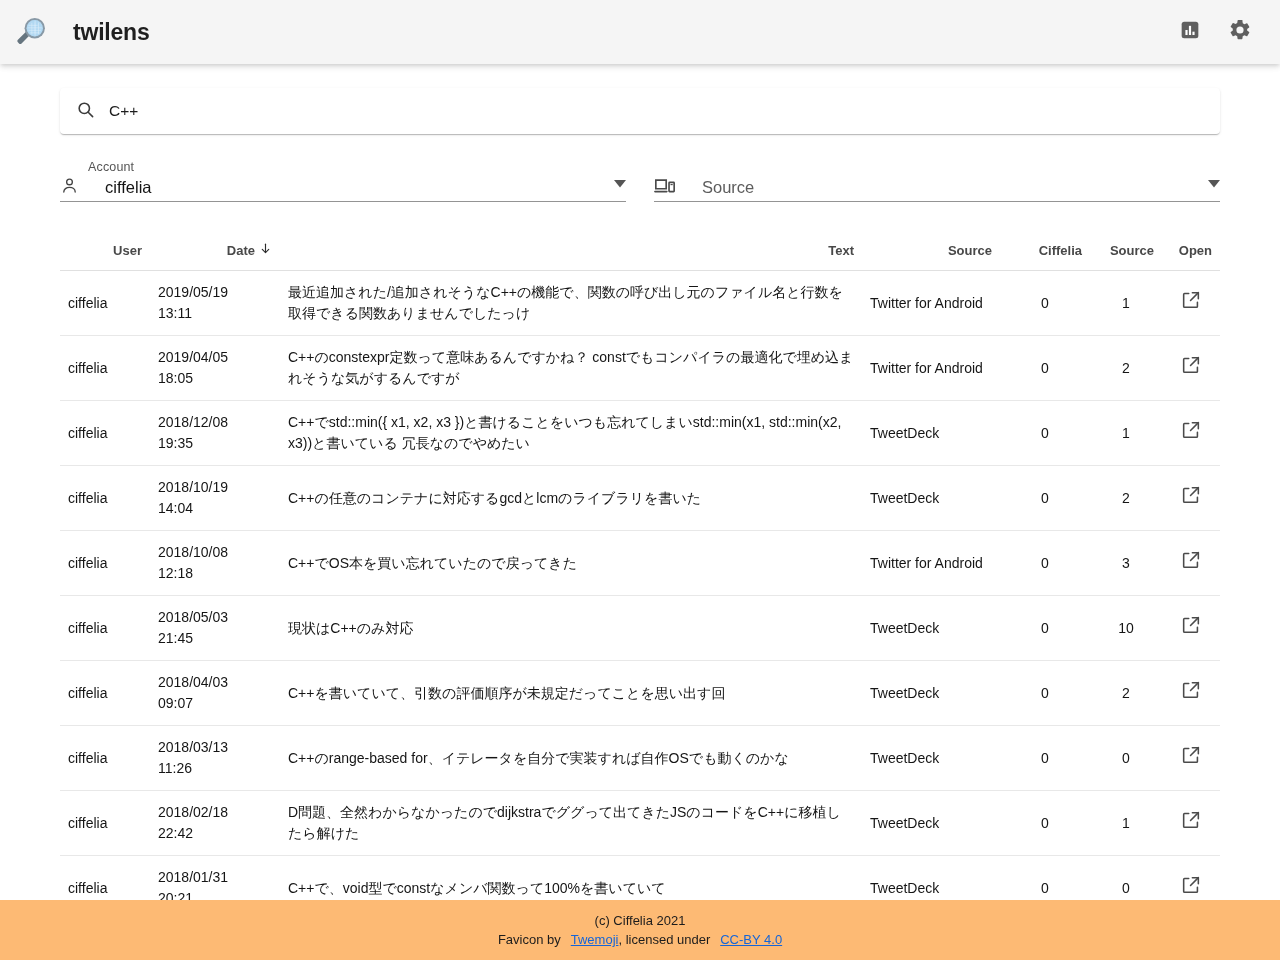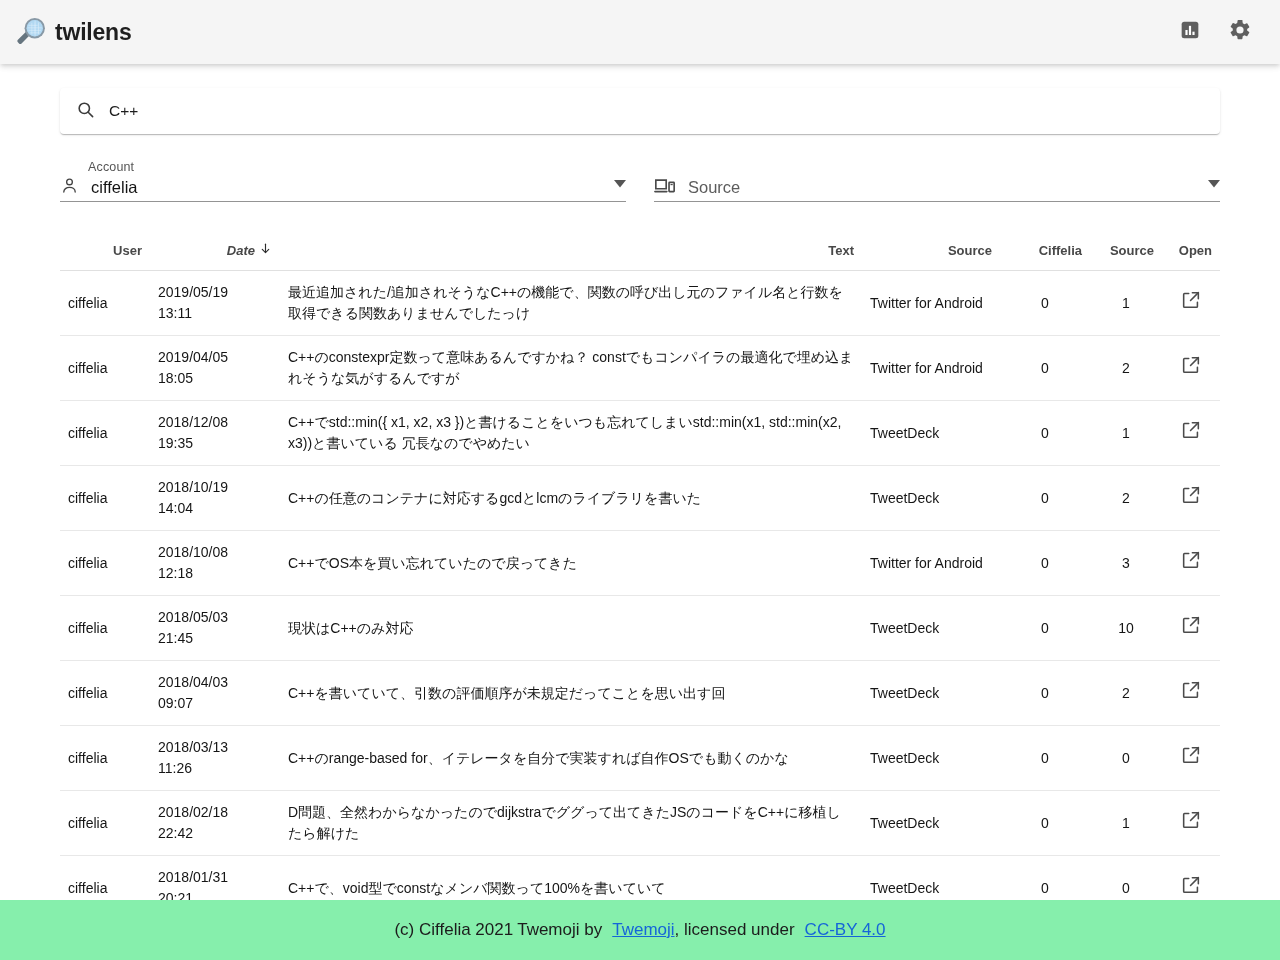--- a/index.html
+++ b/index.html
@@ -19,21 +19,21 @@
     background: #f5f5f5;
     display: flex;
     align-items: center;
     padding: 0 16px;
     box-shadow: 0 2px 4px -1px rgba(0,0,0,.12), 0 4px 5px 0 rgba(0,0,0,.06), 0 1px 10px 0 rgba(0,0,0,.06);
     z-index: 5;
   }
   .brand { display:flex; align-items:center; gap:9px; }
   .brand-logo { width: 30px; height: 30px; display:block; }
   .brand-title {
-    font-size: 23px; font-weight: bold; color: #1f1f1f; letter-spacing: -0.2px;
+    font-size: 23px; font-weight: bold; color: #1f1f1f; letter-spacing: -0.2px; margin-left: 18px;
   }
   .appbar-spacer { flex: 1 1 auto; }
   .appbar-actions { display: flex; align-items: center; gap: 22px; padding-right: 10px; }
   .icon-btn { display:flex; align-items:center; justify-content:center; width:28px; height:28px; cursor:pointer; }
 
   
   .content { padding: 0 60px; }
 
   .search-wrap {
     margin-top: 24px;
@@ -51,21 +51,21 @@
     flex: 1 1 auto; height: 100%; padding: 0;
   }
 
   
   .filters { display: flex; gap: 28px; margin-top: 24px; }
   .field {
     position: relative;
     flex: 1 1 0;
     height: 44px;
     border-bottom: 1px solid rgba(0,0,0,.42);
-    display: flex; align-items: flex-end; gap: 12px;
+    display: flex; align-items: flex-end; gap: 26px;
     padding-bottom: 5px;
   }
   .field-label {
     position: absolute;
     top: 2px; left: 28px;
     font-size: 12.5px; color: #555;
     letter-spacing: .15px;
   }
   .field-icon { display:flex; align-items:center; padding-bottom:1px; }
   .field-value { font-size: 16.5px; color: #141414; line-height: 1; padding-bottom: 1px; }
@@ -97,21 +97,21 @@
   col.c-source { width: 138px; }
   col.c-rt     { width: 90px; }
   col.c-likes  { width: 72px; }
   col.c-open   { width: 58px; }
 
   th.num, td.num { text-align: center; }
   th.num { text-align: center; }
   th.open-h, td.open-c { text-align: center; }
   th.open-h { text-align: center; padding-right: 10px;}
 
-  .sort-head { display: inline-flex; align-items: center; gap: 4px; cursor: pointer; font-style: italic; }
+  .sort-head { display: inline-flex; align-items: center; gap: 4px; cursor: pointer; }
   .date-cell { white-space: pre-line; }
   .open-link { display:inline-flex; cursor: pointer; }
 
   
   .pagination {
     display: flex; align-items: center; justify-content: flex-end;
     gap: 0; padding: 12px 4px 0 0; height: 56px;
   }
   .pg-label { font-size: 13px; color: #222; margin-right: 30px; }
   .pg-select {
@@ -120,24 +120,24 @@
     padding: 0 2px 3px 2px; margin-right: 36px; cursor: pointer; min-width: 48px;
   }
   .pg-select-val { font-size: 13.5px; color: #141414; }
   .pg-range { font-size: 13px; color: #222; margin-right: 40px; }
   .pg-btn { width: 40px; height: 40px; display:flex; align-items:center; justify-content:center; cursor: pointer; }
   .pg-btn.disabled { cursor: default; }
 
   
   .footer {
     position: absolute; left: 0; right: 0; bottom: 0;
-    height: 60px; background: #86efac;
-    display: flex; flex-direction: row; align-items: center; justify-content: center;
+    height: 60px; background: #fdba74;
+    display: flex; flex-direction: column; align-items: center; justify-content: center;
     gap: 4px;
-    font-size: 17px; color: #1c1c1c;
+    font-size: 13px; color: #1c1c1c;
   }
   .footer a { color: #1565d8; }
   .footer-line2 { display: flex; align-items: baseline; }
   .sp { display:inline-block; width: 5px; }
 </style>
 </head>
 <body>
 
 <div class="page">
 
@@ -468,21 +468,21 @@
             </svg>
           </span>
         </span>
       </div>
     </div>
   </div>
 
   <div class="footer">
     <div>(c) Ciffelia 2021</div>
     <div class="footer-line2">
-      <span>Twemoji by</span>
+      <span>Favicon by</span>
       <span class="sp"></span>
         <span class="sp"></span>
       <a href="#">Twemoji</a>
       <span>, licensed under</span>
       <span class="sp"></span>
         <span class="sp"></span>
       <a href="#">CC-BY 4.0</a>
     </div>
   </div>
 

